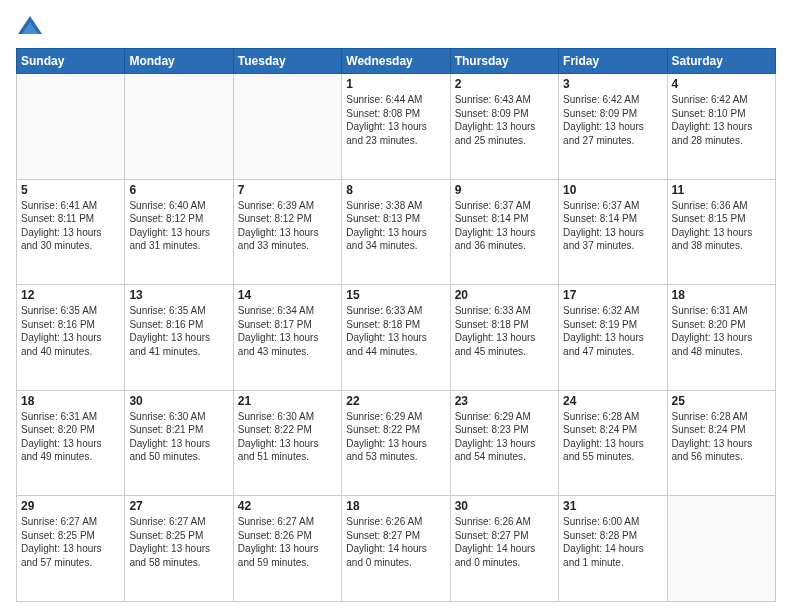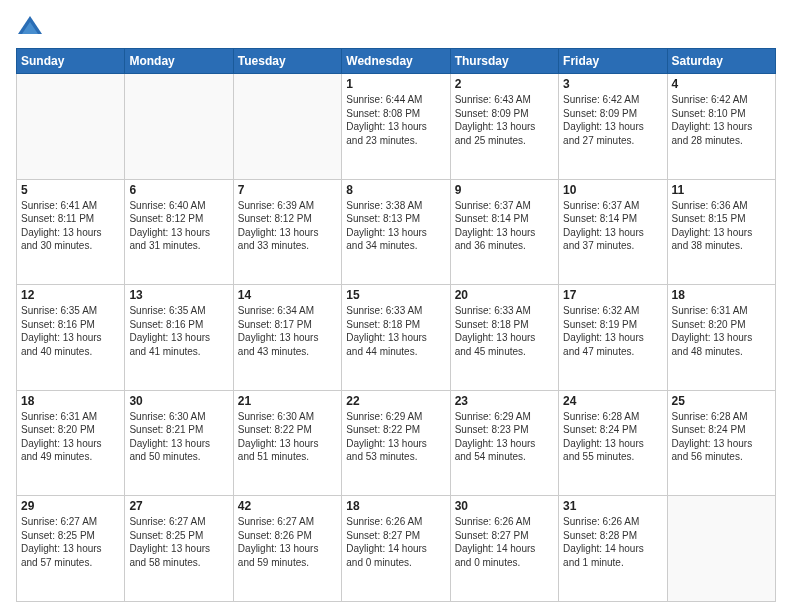--- a/index.html
+++ b/index.html
@@ -351,21 +351,21 @@
           </td>
           <td>
             <span class="day-num">30</span>
             <div class="day-info">Sunrise: 6:26 AM
 Sunset: 8:27 PM
 Daylight: 14 hours
 and 0 minutes.</div>
           </td>
           <td>
             <span class="day-num">31</span>
-            <div class="day-info">Sunrise: 6:26 AM
+            <div class="day-info">Sunrise: 6:00 AM
 Sunset: 8:28 PM
 Daylight: 14 hours
 and 1 minute.</div>
           </td>
           <td class="empty-cell"></td>
         </tr>
       </tbody>
   </table>
 </div>
 

